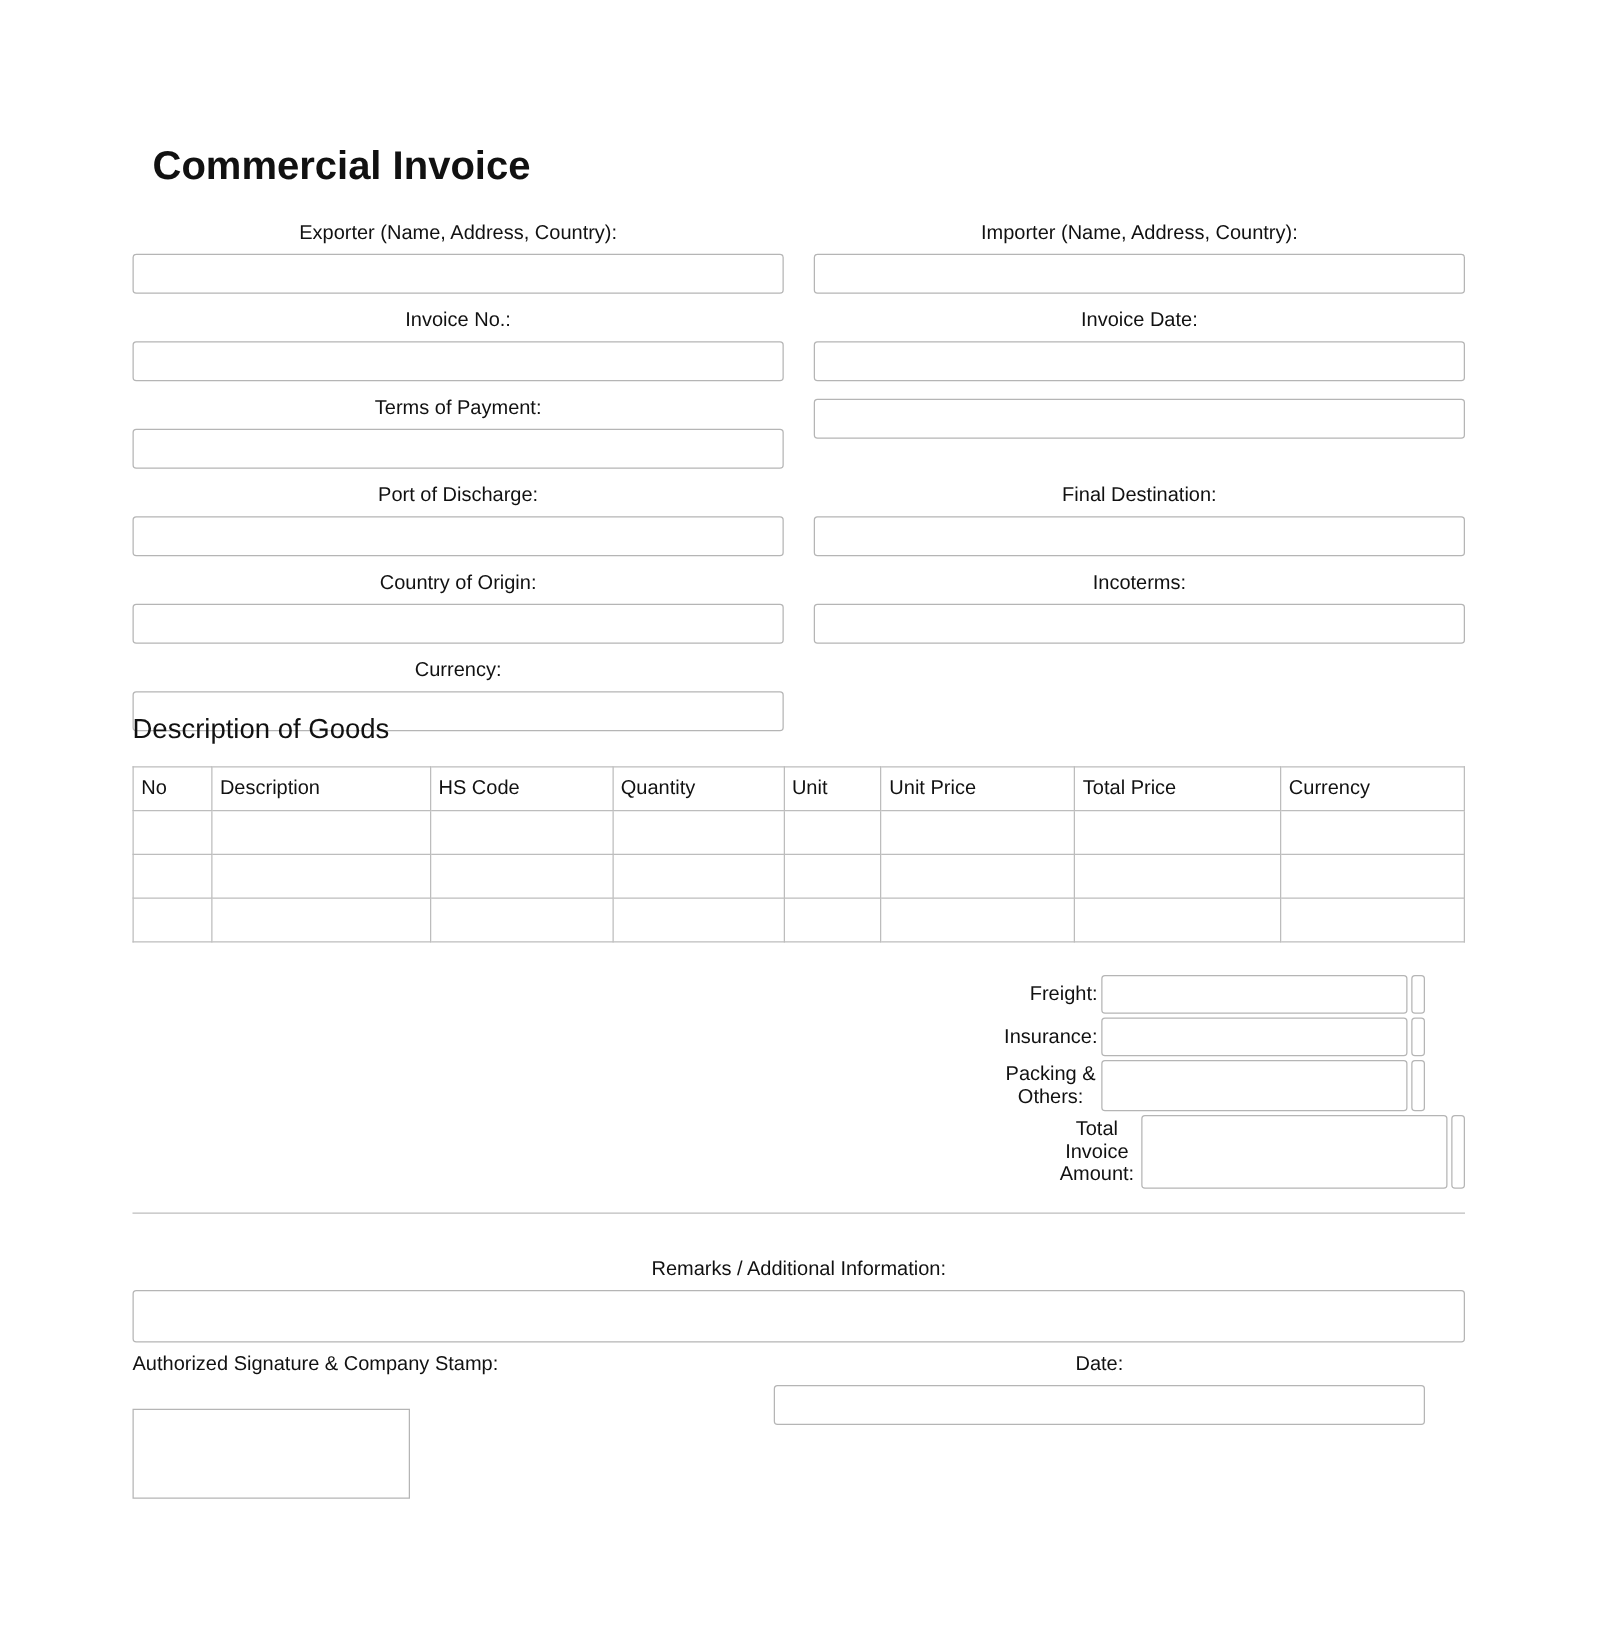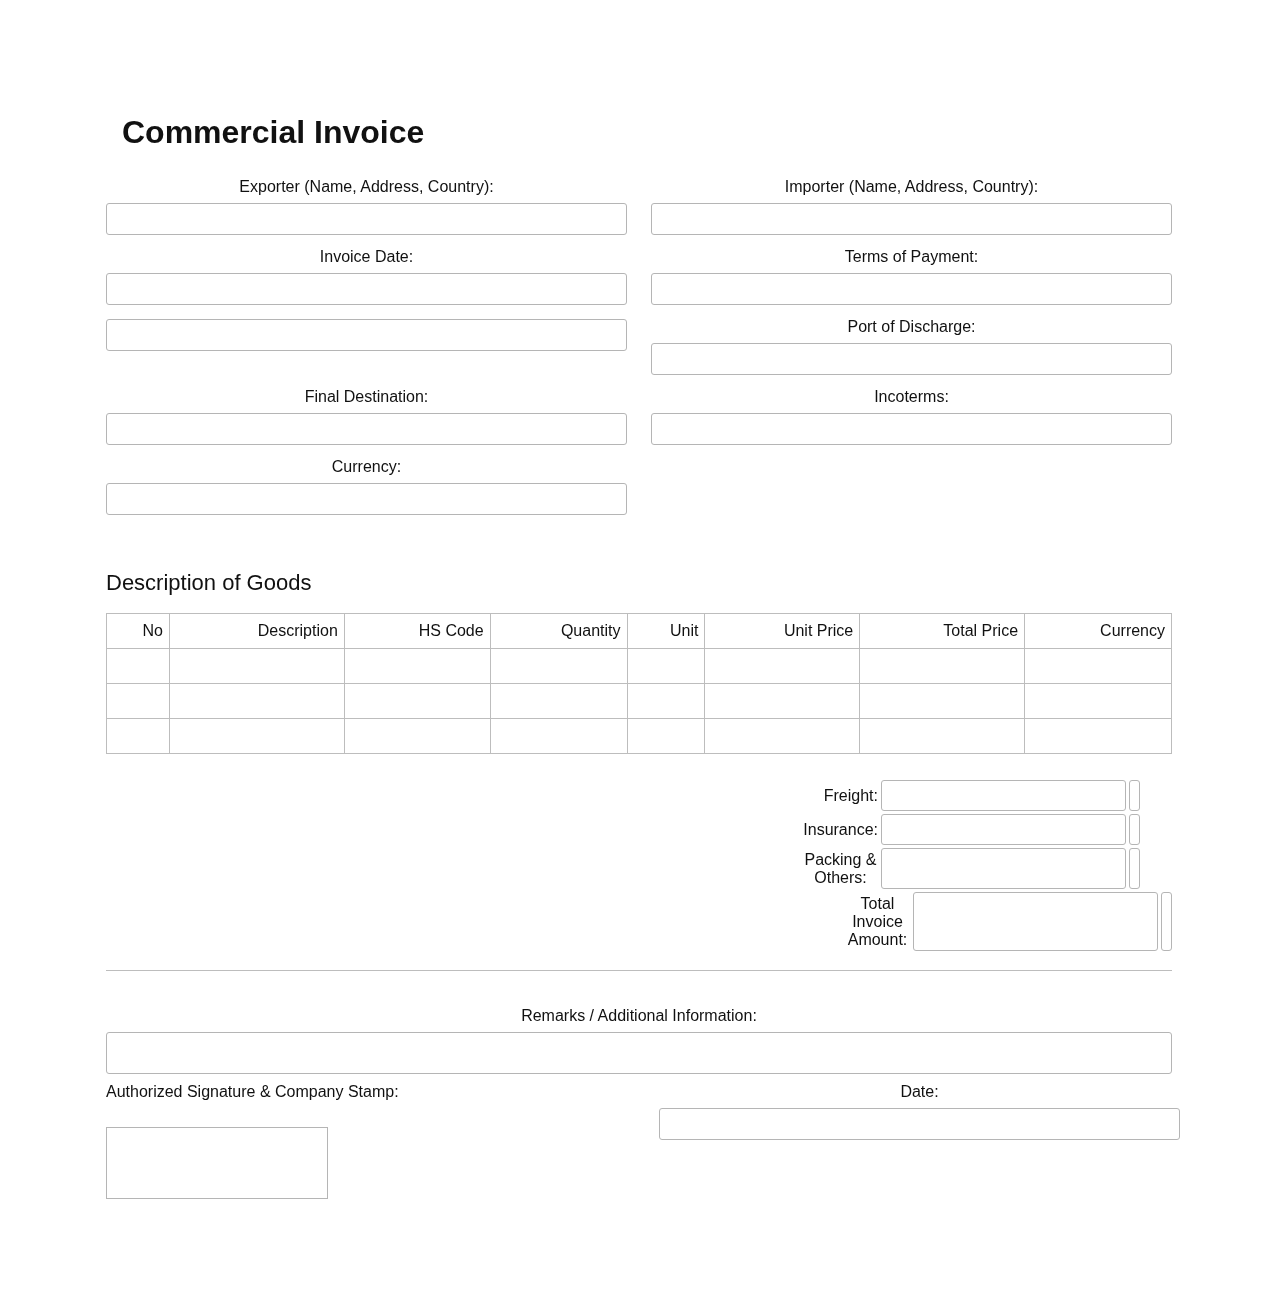--- a/index.html
+++ b/index.html
@@ -5,64 +5,72 @@
   html, body { margin:0; padding:0; background:#fff; }
   body { font-family:"Liberation Sans", sans-serif; color:#111; width:1278px; height:1300px; position:relative; }
   .page { position:absolute; left:106px; top:96px; width:1066px; }
   h1 { font-size:32px; font-weight:bold; margin:16px; line-height:40px; height:44px; }
   .grid { display:grid; grid-template-columns:521px 521px; column-gap:24px; }
   .field { height:70px; }
   .lbl { font-size:16px; line-height:18px; height:18px; margin-top:6px; display:block;text-align:center; }
   .inp { display:block; box-sizing:border-box; width:100%; height:32px; margin-top:7px; border:1px solid #b5b5b5; border-radius:3px; background:#fff; }
   h2 { font-size:22px; font-weight:normal; margin:0; position:absolute; left:0; top:474px; }
   table { position:absolute; left:0; top:517px; width:1066px; border-collapse:collapse; font-size:16px; }
-  td, th { border:1px solid #bdbdbd; height:34px; padding:0 6px; text-align:right; font-weight:normal; }
+  td, th { border:1px solid #bdbdbd; height:34px; padding:0 6px; text-align:left; font-weight:normal; }
   .totals { position:absolute; right:0; top:684px; }
   .trow { display:flex; align-items:stretch; margin-bottom:3px; }
   .tlabel { width:120px; text-align:center; font-size:16px; line-height:18px; padding-right:3px; display:flex; align-items:center; justify-content:flex-end; }
   .tin { width:245px; border:1px solid #b5b5b5; border-radius:3px; box-sizing:border-box; }
   .tsm { width:11px; margin-left:3px; border:1px solid #b5b5b5; border-radius:3px; box-sizing:border-box; }
   hr.sep { position:absolute; left:0; top:874px; width:1066px; margin:0; border:0; border-top:1px solid #bdbdbd; }
   .remarks { position:absolute; left:0; top:905px; width:1066px; }
   .remarks .inp { height:42px; }
   .sig { position:absolute; left:0; top:981px; }
-  .date { position:absolute; left:553px; top:981px; width:521px; }
+  .date { position:absolute; left:513px; top:981px; width:521px; }
   .stamp { position:absolute; left:0; top:1031px; width:222px; height:72px; border:1px solid #b5b5b5; box-sizing:border-box; }
 </style>
 </head>
 <body>
 
 <div class="page">
   <h1>Commercial Invoice</h1>
   <div class="grid">
     <div class="field">
         <span class="lbl">Exporter (Name, Address, Country):</span>
         <input class="inp" style="">
       </div>
     <div class="field">
         <span class="lbl">Importer (Name, Address, Country):</span>
+        <input class="inp" style="">
+      </div>
+    <div class="field">
+        <span class="lbl">Invoice No.:</span>
         <input class="inp" style="">
       </div>
     <div class="field">
         <span class="lbl">Invoice Date:</span>
         <input class="inp" style="">
       </div>
     <div class="field">
         <span class="lbl">Terms of Payment:</span>
         <input class="inp" style="">
       </div>
     <div class="field">
         <input class="inp" style="">
       </div>
     <div class="field">
         <span class="lbl">Port of Discharge:</span>
         <input class="inp" style="">
       </div>
     <div class="field">
         <span class="lbl">Final Destination:</span>
+        <input class="inp" style="">
+      </div>
+    <div class="field">
+        <span class="lbl">Country of Origin:</span>
         <input class="inp" style="">
       </div>
     <div class="field">
         <span class="lbl">Incoterms:</span>
         <input class="inp" style="">
       </div>
     <div class="field">
         <span class="lbl">Currency:</span>
         <input class="inp" style="">
       </div>

